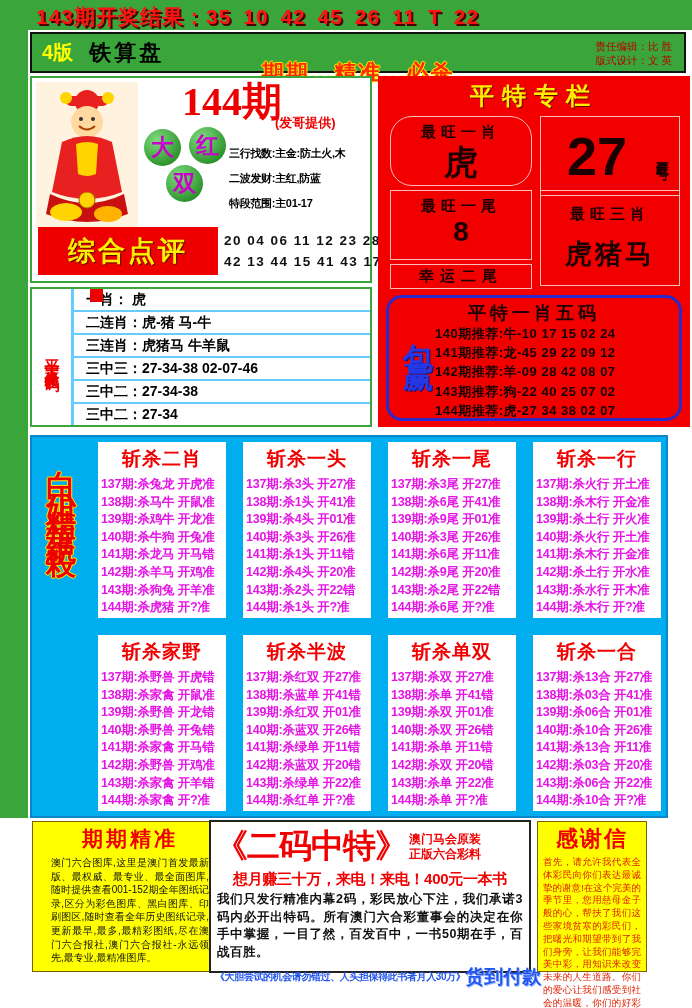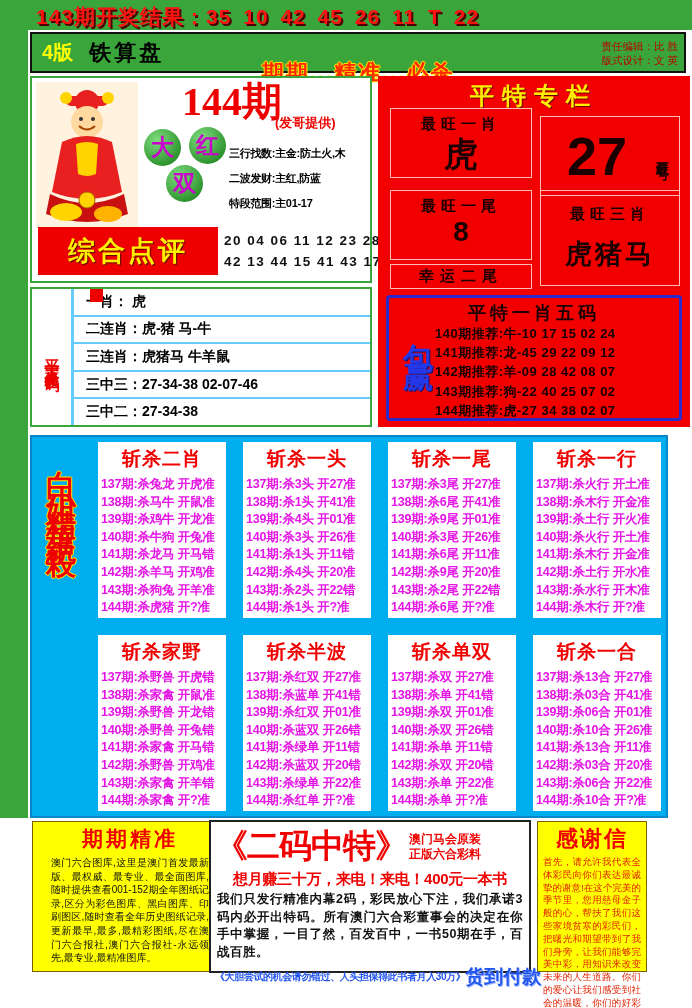--- a/index.html
+++ b/index.html
@@ -11,21 +11,21 @@
 
   .result-line { position:absolute; left:36px; top:3px; font-size:21px; font-weight:bold; color:#ff1111;
                  text-shadow:2px 2px 0 #4d0000; letter-spacing:1px; word-spacing:5px; white-space:nowrap; }
 
   .header-bar { position:absolute; left:30px; top:32px; width:656px; height:41px; background:#3aa53a;
                 border:2px solid #111; display:flex; align-items:center; }
   .edition  { color:#ffff00; font-size:20px; font-weight:bold; margin-left:10px; white-space:nowrap; }
   .masthead { color:#000; font-size:22px; font-weight:bold; margin-left:16px; letter-spacing:3px; white-space:nowrap; }
   .slogan   { position:absolute; left:150px; right:150px; text-align:center; color:#ff2a00; font-size:22px; font-weight:bold;
               letter-spacing:2px; text-shadow:1px 0 0 #ffe400,-1px 0 0 #ffe400,0 1px 0 #ffe400,0 -1px 0 #ffe400; white-space:nowrap;margin-top:40px; }
-  .editors  { margin-left:auto; margin-right:6px; font-size:10.5px; color:#b80000; line-height:14px; text-align:left; white-space:nowrap; }
+  .editors  { margin-left:auto; margin-right:12px; font-size:10.5px; color:#b80000; line-height:14px; text-align:left; white-space:nowrap; }
 
   .issue-box { position:absolute; left:30px; top:76px; width:342px; height:207px; background:#fff; border:2px solid #3aa53a; }
   .god-img { position:absolute; left:4px; top:4px; width:102px; height:146px; }
   .issue-title { position:absolute; left:130px; top:-4px; width:140px; text-align:center; color:#ee0000;
                  font-family:"Liberation Serif","DejaVu Serif",serif; font-size:40px; font-weight:bold; }
   .provider { position:absolute; left:243px; top:36px; color:#ee0000; font-size:13px; font-weight:bold; white-space:nowrap; }
   .ball { position:absolute; width:37px; height:37px; border-radius:50%; display:flex; align-items:center; justify-content:center;
           background:radial-gradient(circle at 35% 30%, #7fdc7f, #107a10); color:#cc00cc; font-size:23px; font-weight:bold; }
   .ball1 { left:112px; top:51px; } .ball2 { left:157px; top:49px; } .ball3 { left:134px; top:87px; }
   .tips { position:absolute; left:197px; top:68px; width:142px; }
@@ -44,34 +44,34 @@
                border-bottom:2px solid #66ccff; white-space:nowrap; }
   .money-row:last-child { border-bottom:none; }
   .red-marker { position:absolute; left:58px; top:0px; width:13px; height:13px; background:#ee0000; }
 
   .pingte-box { position:absolute; left:378px; top:76px; width:312px; height:351px; background:#f20000; }
   .pingte-title { position:absolute; left:0; right:0; top:4px; text-align:center; color:#ffee00; font-size:24px; font-weight:bold;
                   letter-spacing:8px; text-shadow:1px 1px 0 #6a0000; white-space:nowrap; }
   .pcell { position:absolute; border:1px solid #ffb9b9; color:#1a0000; }
   .pcell .plabel { text-align:center; font-size:15px; font-weight:bold; letter-spacing:5px; margin-top:6px; white-space:nowrap; }
   .pcell .pvalue { text-align:center; font-weight:bold; }
-  .pc1 { left:12px;  top:32px;  width:142px; height:70px; }
+  .pc1 { left:12px;  top:40px;  width:142px; height:70px;border-radius:22px; }
   .pc2 { left:162px; top:40px;  width:140px; height:80px; }
   .pc3 { left:12px;  top:114px; width:142px; height:70px; }
   .pc4 { left:162px; top:114px; width:140px; height:96px; }
   .pc5 { left:12px;  top:188px; width:142px; height:25px; }
   .pc1 .pvalue { font-size:34px; margin-top:-2px; }
   .pc3 .pvalue { font-size:28px; margin-top:0px; }
   .pc4 .plabel { margin-top:14px; }
   .pc4 .pvalue { font-size:27px; letter-spacing:3px; margin-top:12px; }
   .pc2 { display:flex; align-items:center; }
   .pc2 .pvalue { flex:1; font-size:54px; text-align:center; }
   .pc2 .vlabel { writing-mode:vertical-rl; text-orientation:upright; font-size:13px; font-weight:bold; margin-right:8px; letter-spacing:2px; }
   .pc5 .plabel { margin-top:2px; letter-spacing:6px; }
-  .fivecode { position:absolute; left:8px; top:219px; width:296px; height:126px; border:3px solid #2a2acc; border-radius:4px; }
+  .fivecode { position:absolute; left:8px; top:219px; width:296px; height:126px; border:3px solid #2a2acc; border-radius:16px; }
   .fivecode-title { text-align:center; color:#1a0000; font-size:18px; font-weight:bold; letter-spacing:4px; margin-top:3px; white-space:nowrap; }
   .fivecode-v { position:absolute; left:8px; top:22px; writing-mode:vertical-rl; text-orientation:upright;
                 color:#2438e8; font-size:30px; font-weight:bold; letter-spacing:16px; text-shadow:1px 1px 0 #14146a; }
   .fivecode-rows { position:absolute; left:46px; top:26px; }
   .fivecode-row { font-size:13px; font-weight:bold; color:#140000; line-height:19.2px; letter-spacing:0.5px; white-space:nowrap; }
 
   .kill-section { position:absolute; left:30px; top:435px; width:638px; height:383px; background:#00aeef; border:2px solid #0b86c8; }
   .kill-vtitle { position:absolute; left:8px; top:10px; height:360px; writing-mode:vertical-rl; text-orientation:upright;
                  color:#ee0000; font-size:30px; font-weight:bold; letter-spacing:13px;
                  text-shadow:1px 0 0 #ffe400,-1px 0 0 #ffe400,0 1px 0 #ffe400,0 -1px 0 #ffe400; }
@@ -155,20 +155,21 @@
 
   <div class="money-box">
     <div class="red-marker"></div>
     <div class="money-vtitle">平定天下赢钱码</div>
     <div class="money-rows">
         <div class="money-row">一肖： 虎</div>
         <div class="money-row">二连肖：虎-猪 马-牛</div>
         <div class="money-row">三连肖：虎猪马 牛羊鼠</div>
         <div class="money-row">三中三：27-34-38 02-07-46</div>
         <div class="money-row">三中二：27-34-38</div>
+        <div class="money-row">三中二：27-34</div>
       </div>
   </div>
 
   <div class="pingte-box">
     <div class="pingte-title">平特专栏</div>
     <div class="pcell pc1">
       <div class="plabel">最旺一肖</div>
       <div class="pvalue">虎</div>
     </div>
     <div class="pcell pc2">

